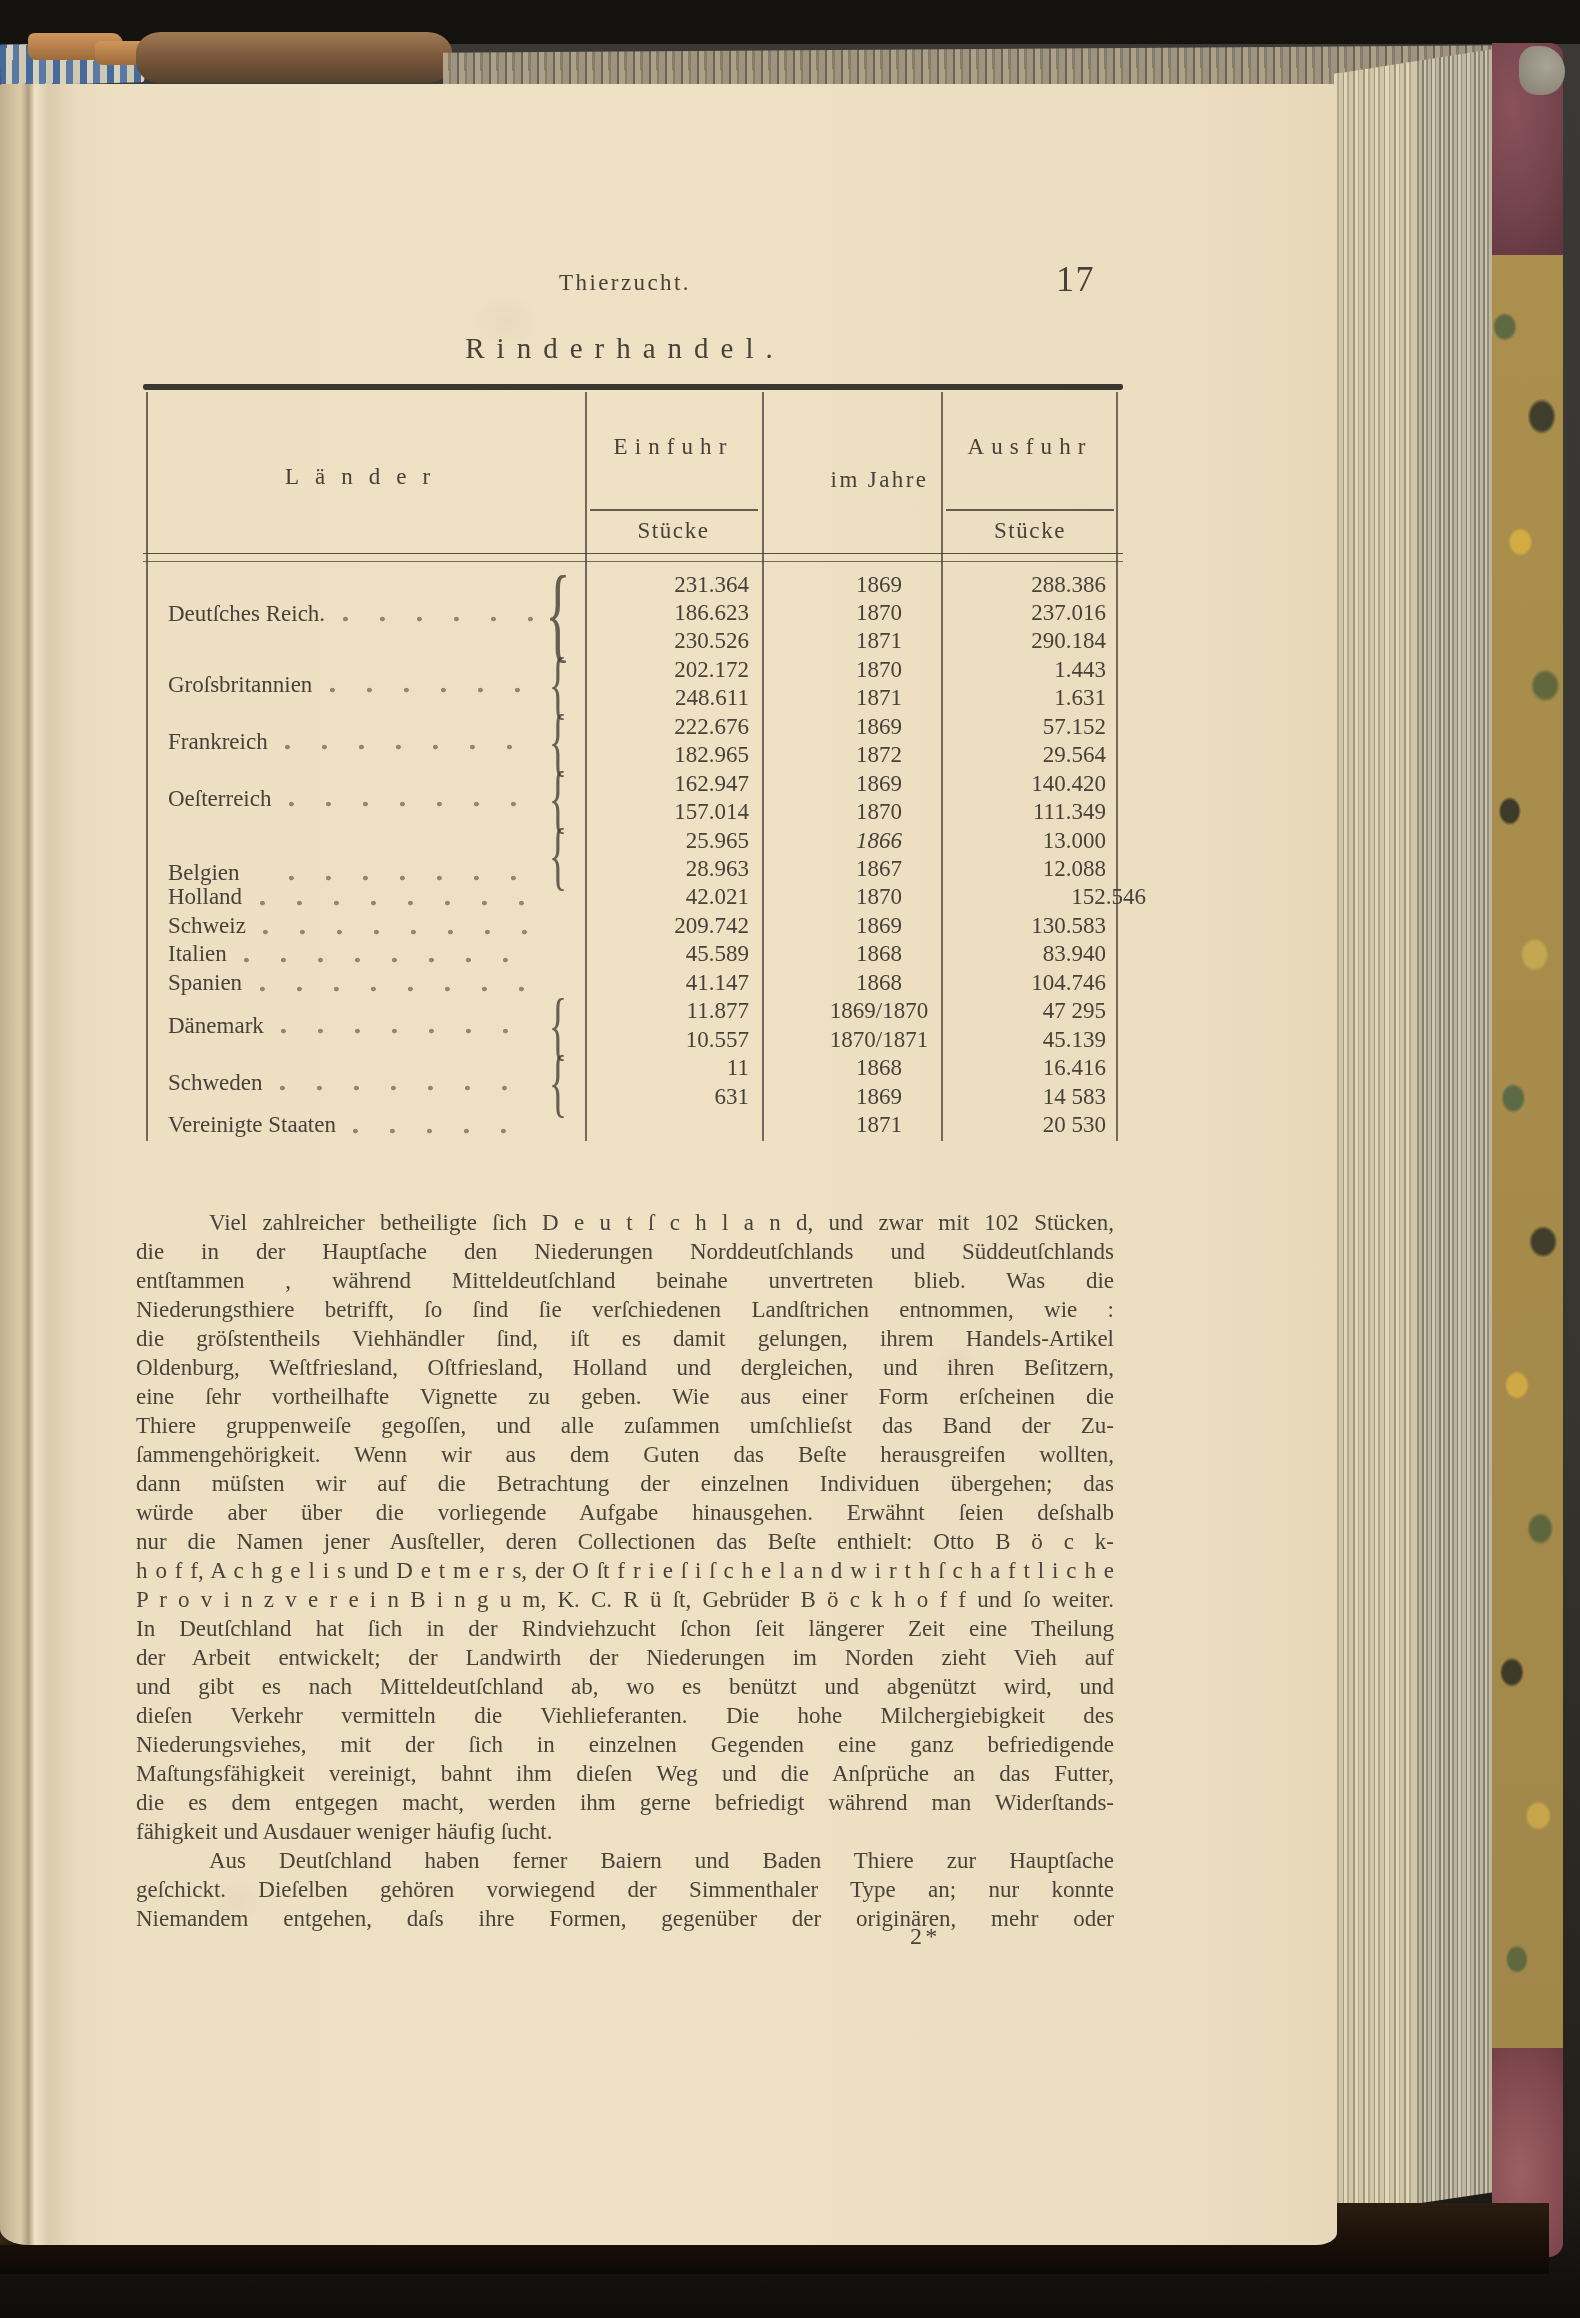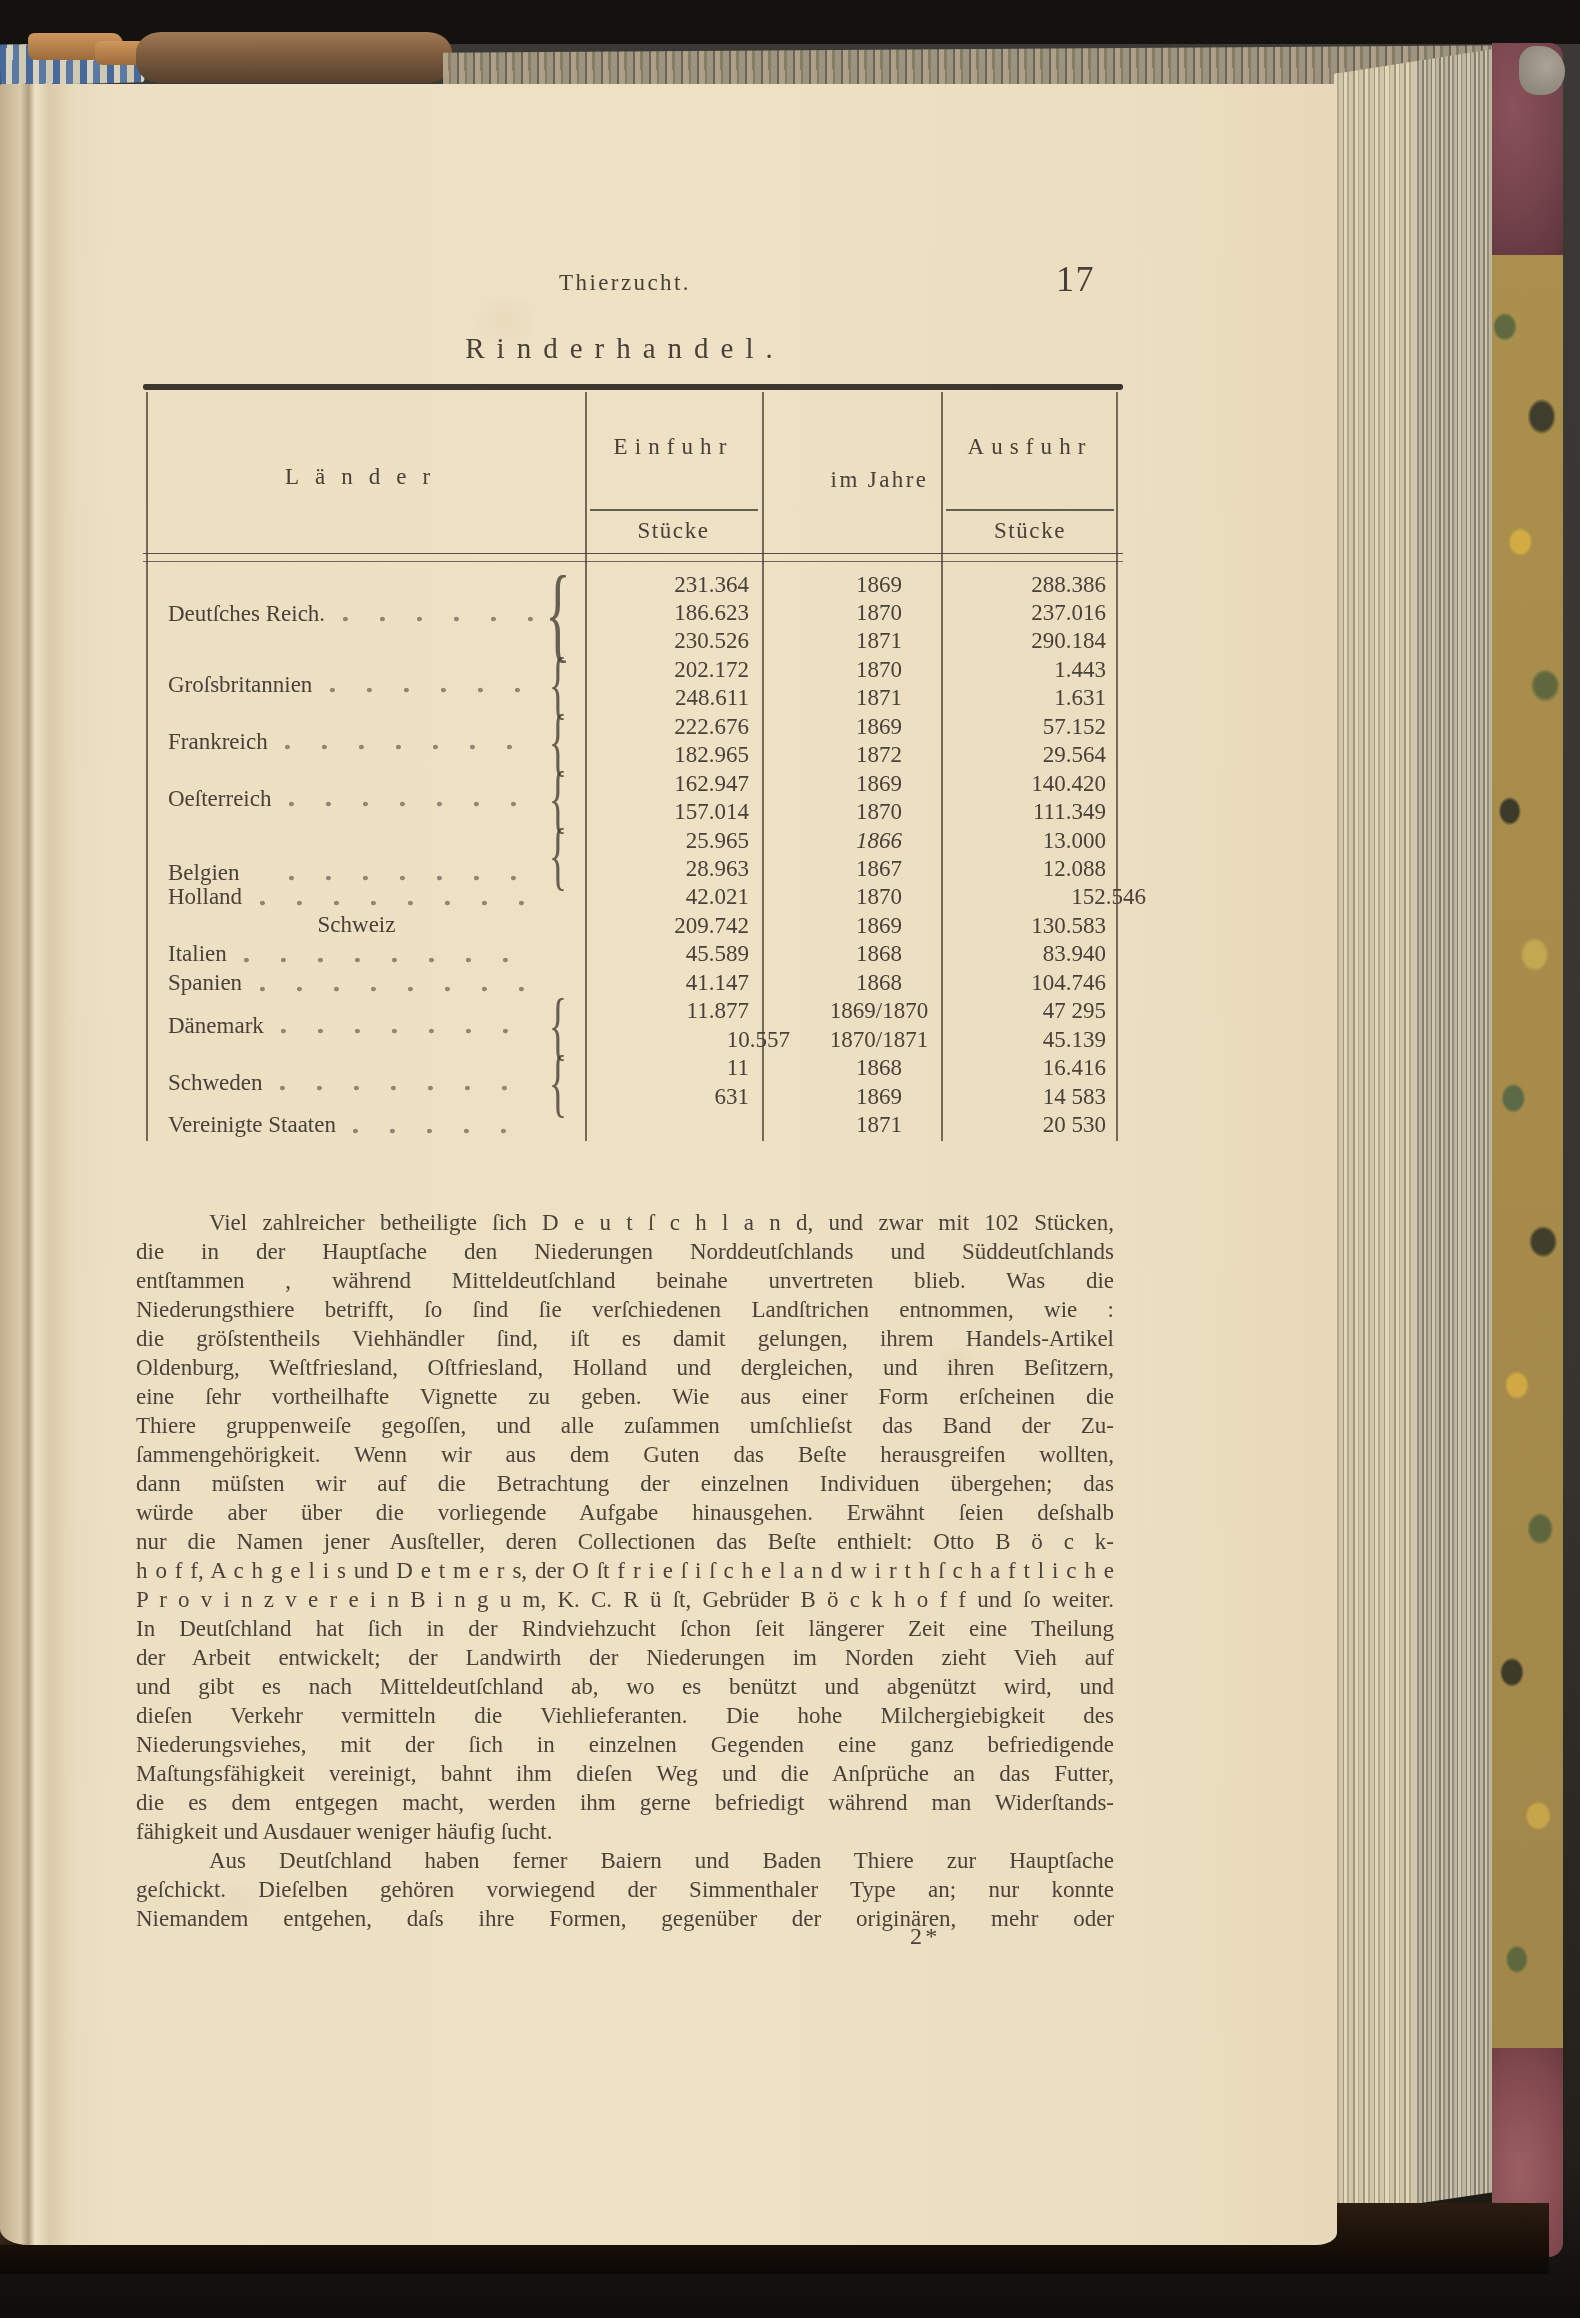--- a/index.html
+++ b/index.html
@@ -200,21 +200,21 @@
             <div class="cell c-ein" style="top: 471px; height: 28.4px;">28.963</div>
             <div class="cell c-jahr" style="top: 471px; height: 28.4px;">1867</div>
             <div class="cell c-aus" style="top: 471px; height: 28.4px;">12.088</div>
             <div class="country" style="top: 499px; height: 28.4px;">
               <span class="nm">Holland</span>
               <span class="leader"></span>
             </div>
             <div class="cell c-ein" style="top: 499px; height: 28.4px;">42.021</div>
             <div class="cell c-jahr" style="top: 499px; height: 28.4px;">1870</div>
             <div class="cell c-aus" style="top: 499px; height: 28.4px; padding-left: 40px;">152.546</div>
-            <div class="country" style="top: 528px; height: 28.4px; flex-direction: column;">
+            <div class="country" style="top: 528px; height: 28.4px;">
               <span class="nm">Schweiz</span>
               <span class="leader"></span>
             </div>
             <div class="cell c-ein" style="top: 528px; height: 28.4px;">209.742</div>
             <div class="cell c-jahr" style="top: 528px; height: 28.4px;">1869</div>
             <div class="cell c-aus" style="top: 528px; height: 28.4px;">130.583</div>
             <div class="country" style="top: 556px; height: 28.4px;">
               <span class="nm">Italien</span>
               <span class="leader"></span>
             </div>
@@ -229,21 +229,21 @@
             <div class="cell c-jahr" style="top: 585px; height: 28.4px;">1868</div>
             <div class="cell c-aus" style="top: 585px; height: 28.4px;">104.746</div>
             <div class="country" style="top: 613px; height: 57px;">
               <span class="nm">Dänemark</span>
               <span class="leader"></span>
             </div>
             <div class="brace" style="top: 613px; height: 57px; font-size: 77px;">{</div>
             <div class="cell c-ein" style="top: 613px; height: 28.4px;">11.877</div>
             <div class="cell c-jahr" style="top: 613px; height: 28.4px;">1869/1870</div>
             <div class="cell c-aus" style="top: 613px; height: 28.4px;">47 295</div>
-            <div class="cell c-ein" style="top: 642px; height: 28.4px; padding-left: 41px;">10.557</div>
+            <div class="cell c-ein" style="top: 642px; height: 28.4px;">10.557</div>
             <div class="cell c-jahr" style="top: 642px; height: 28.4px;">1870/1871</div>
             <div class="cell c-aus" style="top: 642px; height: 28.4px;">45.139</div>
             <div class="country" style="top: 670px; height: 57px;">
               <span class="nm">Schweden</span>
               <span class="leader"></span>
             </div>
             <div class="brace" style="top: 670px; height: 57px; font-size: 77px;">{</div>
             <div class="cell c-ein" style="top: 670px; height: 28.4px;">11</div>
             <div class="cell c-jahr" style="top: 670px; height: 28.4px;">1868</div>
             <div class="cell c-aus" style="top: 670px; height: 28.4px;">16.416</div>

